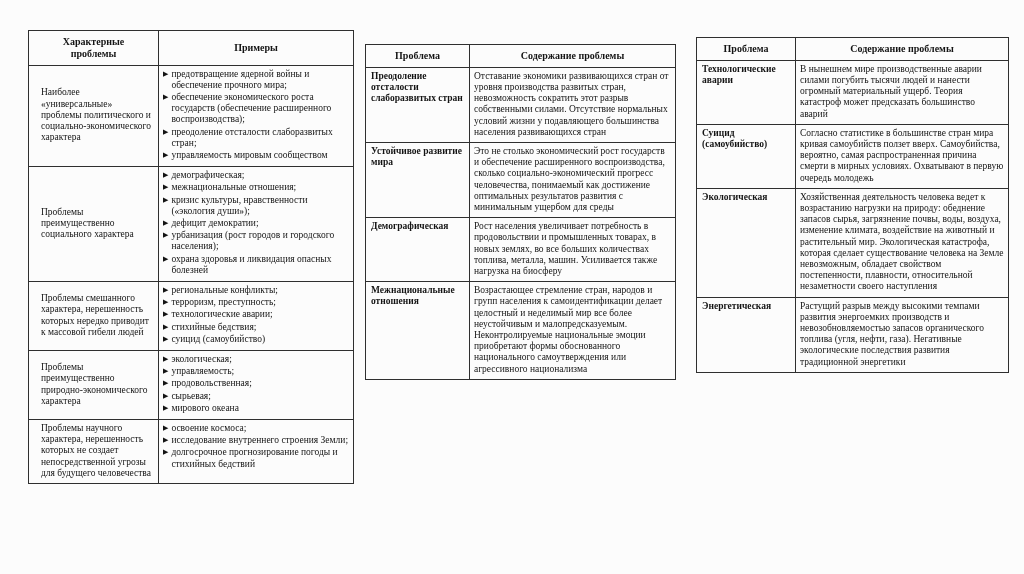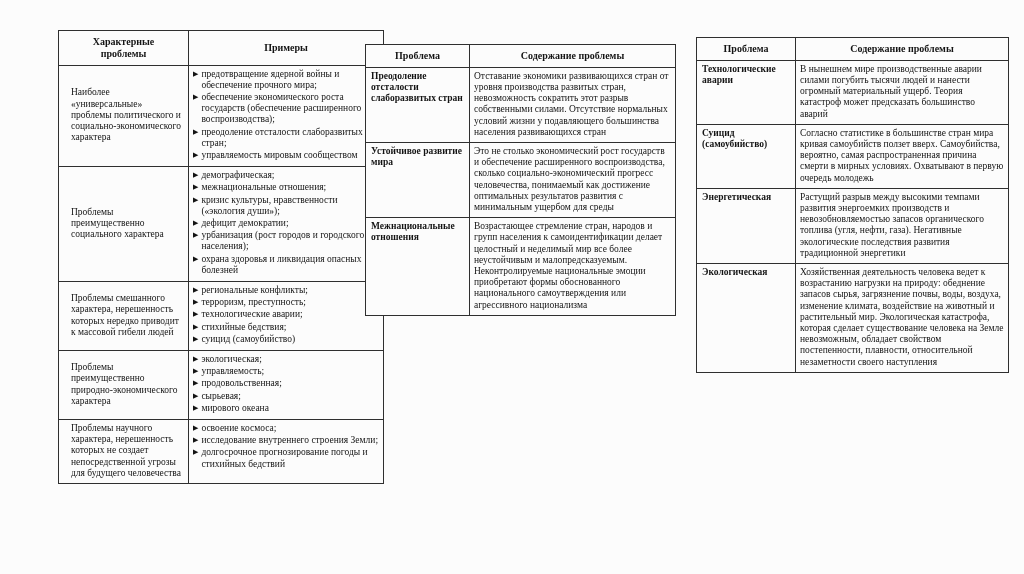--- a/index.html
+++ b/index.html
@@ -29,21 +29,21 @@
     overflow-wrap:break-word;
   }
   .tbl th {
     font-weight:bold;
     font-size:10px;
     text-align:center;
     vertical-align:middle;
     padding:5px 10px;
   }
   
-  .t1 { left:28px; top:30px; width:325px;margin-left:30px; }
+  .t1 { left:28px; top:30px; width:325px; }
   .t1 .c1 { width:130px; }
   .t1 .c2 { width:195px; }
   .t1 td.prob { vertical-align:middle; padding-left:12px; padding-right:5px; }
   
   .t2 { left:365px; top:44px; width:310px; }
   .t2 .c1 { width:104px; }
   .t2 .c2 { width:206px; }
   .t3 { left:696px; top:37px; width:312px; }
   .t3 .c1 { width:99px; }
   .t3 .c2 { width:213px; }
@@ -210,20 +210,24 @@
     <tbody>
       <tr>
         <td class="pname">Преодоление отсталости слаборазвитых стран</td>
         <td>Отставание экономики развивающихся стран от уровня производства развитых стран, невозможность сократить этот разрыв собственными силами. Отсутствие нормальных условий жизни у подавляющего большинства населения развивающихся стран</td>
       </tr>
       <tr>
         <td class="pname">Устойчивое развитие мира</td>
         <td>Это не столько экономический рост государств и обеспечение расширенного воспроизводства, сколько социально-экономический прогресс человечества, понимаемый как достижение оптимальных результатов развития с минимальным ущербом для среды</td>
       </tr>
       <tr>
+        <td class="pname">Демографическая</td>
+        <td>Рост населения увеличивает потребность в продовольствии и промышленных товарах, в новых землях, во все больших количествах топлива, металла, машин. Усиливается также нагрузка на биосферу</td>
+      </tr>
+      <tr>
         <td class="pname">Межнациональные отношения</td>
         <td>Возрастающее стремление стран, народов и групп населения к самоидентификации делает целостный и неделимый мир все более неустойчивым и малопредсказуемым. Неконтролируемые национальные эмоции приобретают формы обоснованного национального самоутверждения или агрессивного национализма</td>
       </tr>
     </tbody>
   </table>
 
   <table class="tbl t3">
     <colgroup>
         <col class="c1">
         <col class="c2">
@@ -237,23 +241,23 @@
     <tbody>
       <tr>
         <td class="pname">Технологические аварии</td>
         <td>В нынешнем мире производственные аварии силами погубить тысячи людей и нанести огромный материальный ущерб. Теория катастроф может предсказать большинство аварий</td>
       </tr>
       <tr>
         <td class="pname">Суицид (самоубийство)</td>
         <td>Согласно статистике в большинстве стран мира кривая самоубийств ползет вверх. Самоубийства, вероятно, самая распространенная причина смерти в мирных условиях. Охватывают в первую очередь молодежь</td>
       </tr>
       <tr>
+        <td class="pname">Экологическая</td>
+        <td>Хозяйственная деятельность человека ведет к возрастанию нагрузки на природу: обеднение запасов сырья, загрязнение почвы, воды, воздуха, изменение климата, воздействие на животный и растительный мир. Экологическая катастрофа, которая сделает существование человека на Земле невозможным, обладает свойством постепенности, плавности, относительной незаметности своего наступления</td>
+      </tr>
+      <tr>
         <td class="pname">Энергетическая</td>
         <td>Растущий разрыв между высокими темпами развития энергоемких производств и невозобновляемостью запасов органического топлива (угля, нефти, газа). Негативные экологические последствия развития традиционной энергетики</td>
       </tr>
-      <tr>
-        <td class="pname">Экологическая</td>
-        <td>Хозяйственная деятельность человека ведет к возрастанию нагрузки на природу: обеднение запасов сырья, загрязнение почвы, воды, воздуха, изменение климата, воздействие на животный и растительный мир. Экологическая катастрофа, которая сделает существование человека на Земле невозможным, обладает свойством постепенности, плавности, относительной незаметности своего наступления</td>
-      </tr>
     </tbody>
   </table>
 
 </div>
 
 </body></html>

